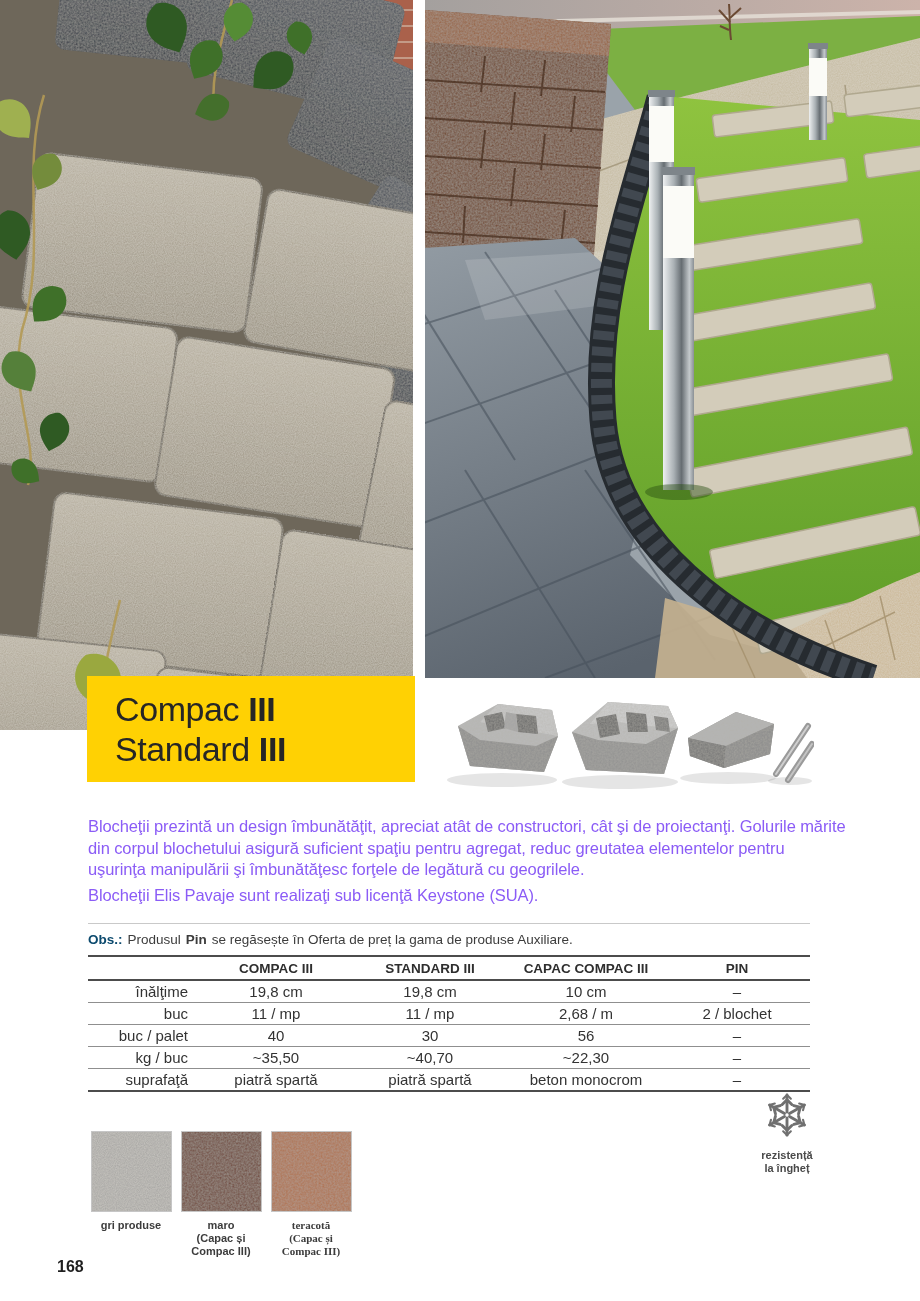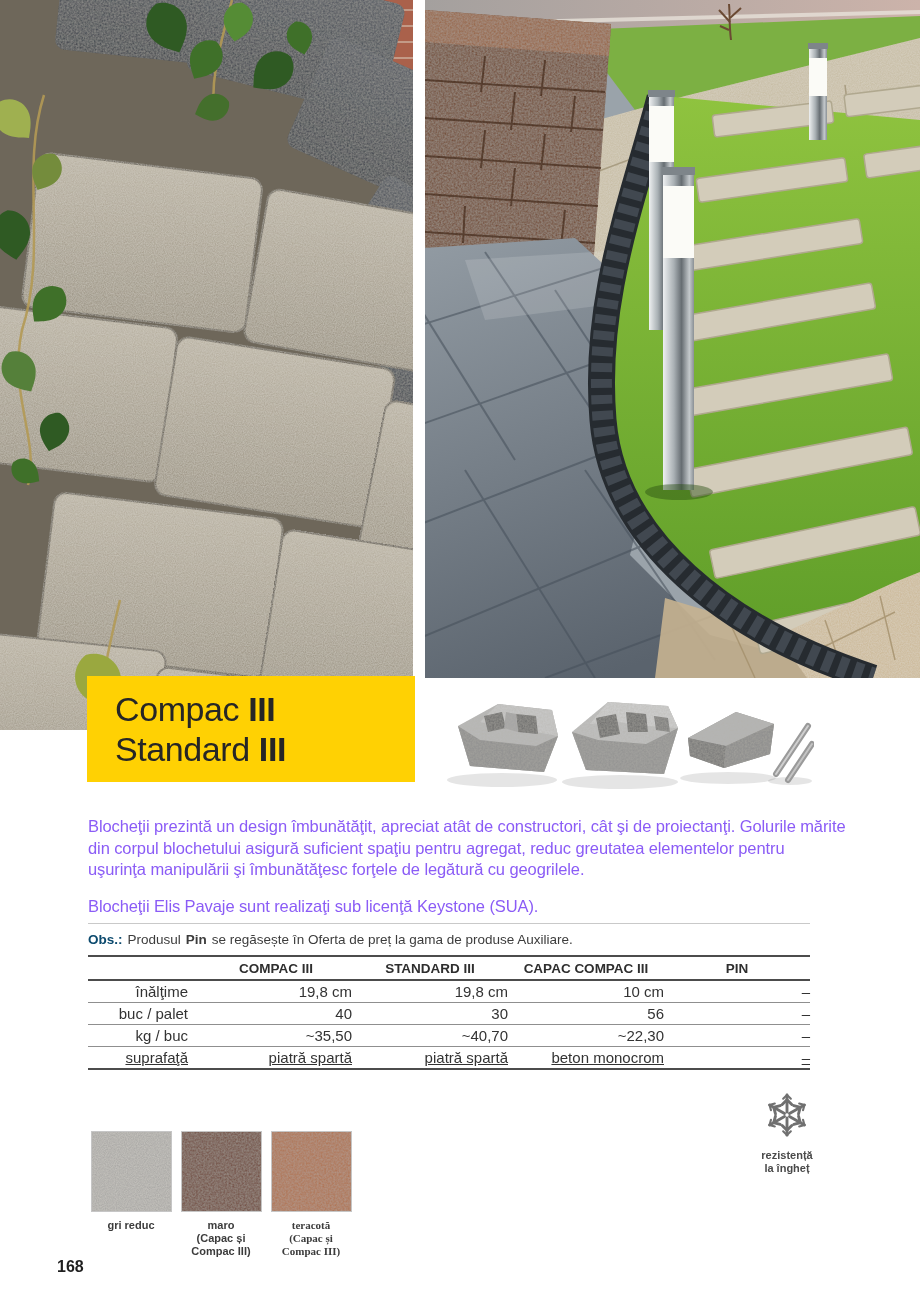--- a/index.html
+++ b/index.html
@@ -16,35 +16,35 @@
           box-sizing:border-box;padding:13px 0 0 28px;}
   .banner .tl{font-size:34px;line-height:40px;color:#262626;letter-spacing:-0.4px;}
   .banner .tl b{font-weight:bold;}
 
   
   .products{left:440px;top:688px;width:374px;height:102px;}
 
   
   .desc{left:88px;top:816px;width:758px;}
   .desc p{margin:0;font-size:16.5px;line-height:21.5px;color:#8b5cf6;letter-spacing:-0.1px;}
-  .desc p + p{margin-top:15px;}
+  .desc p + p{margin-top:4px;}
 
   
   .datatable-wrap{left:88px;top:923px;width:722px;}
   .obs-row{height:31px;display:flex;align-items:center;gap:5px;font-size:13.5px;
            border-top:1px solid #c9c9c9;color:#3c3c3c;}
   .obs-label{color:#0c4a6e;font-weight:bold;}
   .obs-bold{font-weight:bold;}
   table.spec{width:722px;border-collapse:collapse;table-layout:fixed;
              border-top:2px solid #4c4c4c;border-bottom:2px solid #4c4c4c;}
   table.spec th{height:22px;font-size:13.5px;font-weight:bold;color:#2e2e2e;
                 border-bottom:2px solid #4c4c4c;padding:0;text-align:center;}
-  table.spec td{height:21px;font-size:15px;color:#333;padding:0;text-align:right;
+  table.spec td{height:21px;font-size:15px;color:#333;padding:0;text-align:center;
                 border-bottom:1px solid #8f8f8f;}
-  table.spec tr:last-child td{border-bottom:none;text-decoration:underline;}
+  table.spec tr:last-child td{border-bottom:none;}
   table.spec td.rowlab{text-align:right;padding-right:12px;}
 
   
   .swatch{width:96px;text-align:center;}
   .swatch .chip{width:81px;height:81px;margin:0 auto;border:1px solid #c6c6c6;
                 box-sizing:border-box;display:block;}
   .swatch .lab{font-size:11px;font-weight:bold;line-height:13px;color:#3c3c3c;margin-top:7px;}
 
   
   .badge{left:736px;top:1092px;width:102px;text-align:center;color:#4a4a4a;}
@@ -355,20 +355,27 @@
     </thead>
     <tbody>
       <tr>
         <td class="rowlab">înălţime</td>
         <td>19,8 cm</td>
         <td>19,8 cm</td>
         <td>10 cm</td>
         <td>–</td>
       </tr>
       <tr>
+        <td class="rowlab">buc</td>
+        <td>11 / mp</td>
+        <td>11 / mp</td>
+        <td>2,68 / m</td>
+        <td>2 / blochet</td>
+      </tr>
+      <tr>
         <td class="rowlab">buc / palet</td>
         <td>40</td>
         <td>30</td>
         <td>56</td>
         <td>–</td>
       </tr>
       <tr>
         <td class="rowlab">kg / buc</td>
         <td>~35,50</td>
         <td>~40,70</td>
@@ -383,21 +390,21 @@
         <td>–</td>
       </tr>
     </tbody>
   </table>
 </div>
 
 <div class="abs swatch" style="left:83px;top:1131px;">
   <svg class="chip" width="81" height="81">
     <rect x="0" y="0" width="81" height="81" filter="url(#speckfine)" fill="#a6a4a2"></rect>
   </svg>
-  <div class="lab">gri reduc</div>
+  <div class="lab">gri produse</div>
 </div>
 <div class="abs swatch" style="left:173px;top:1131px;">
   <svg class="chip" width="81" height="81">
     <rect x="0" y="0" width="81" height="81" filter="url(#speck)" fill="#6e4439"></rect>
   </svg>
   <div class="lab">
     <div>maro</div>
     <div>(Capac și</div>
     <div>Compac III)</div>
   </div>

